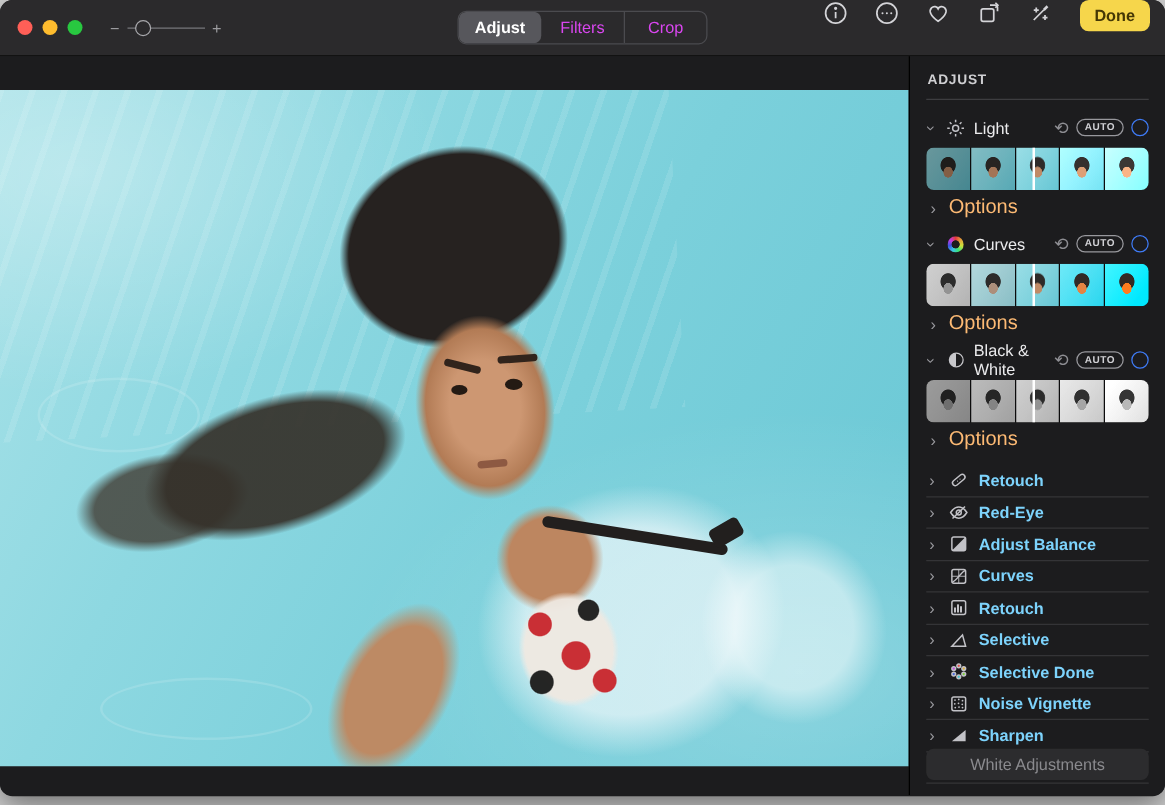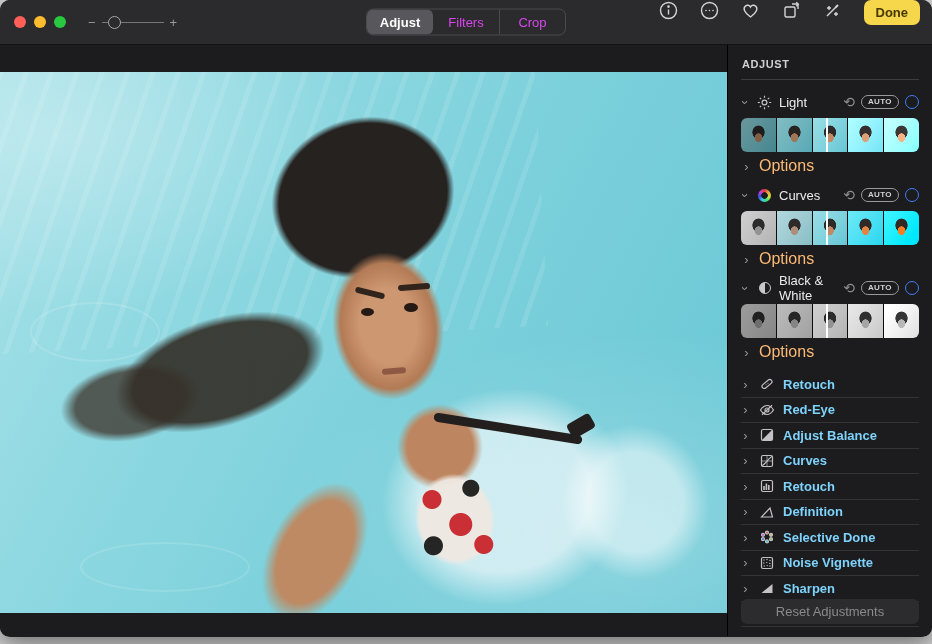--- a/index.html
+++ b/index.html
@@ -370,21 +370,21 @@
           </span>
           <span class="tool-label">Retouch</span>
         </div>
         <div class="tool-row">
           <span class="chev">›</span>
           <span class="tool-ic">
             <svg width="16" height="16" viewBox="0 0 16 16">
                 <path d="M2.5 13 L11 4 L13.5 13 Z"></path>
               </svg>
           </span>
-          <span class="tool-label">Definition</span>
+          <span class="tool-label">Selective</span>
         </div>
         <div class="tool-row">
           <span class="chev">›</span>
           <span class="tool-ic">
             <svg width="16" height="16" viewBox="0 0 16 16" stroke="none">
                 <circle cx="8" cy="3.6" r="1.5" fill="#e24a4a"></circle>
                 <circle cx="12" cy="5.8" r="1.5" fill="#e2b23a"></circle>
                 <circle cx="12" cy="10.2" r="1.5" fill="#7ed23c"></circle>
                 <circle cx="8" cy="12.4" r="1.5" fill="#3ccbd2"></circle>
                 <circle cx="4" cy="10.2" r="1.5" fill="#4a6ae2"></circle>
@@ -428,16 +428,16 @@
             <svg width="16" height="16" viewBox="0 0 16 16">
                 <circle cx="8" cy="8" r="5.5"></circle>
                 <circle cx="8" cy="8" r="3" stroke-width=".9"></circle>
               </svg>
           </span>
           <span class="tool-label">Vignette</span>
         </div>
         <div class="bottom-line"></div>
       </div>
 
-      <button class="reset-btn">Reset Adjustments</button>
+      <button class="reset-btn">White Adjustments</button>
     </div>
   </div>
 </div>
 
 </body></html>

